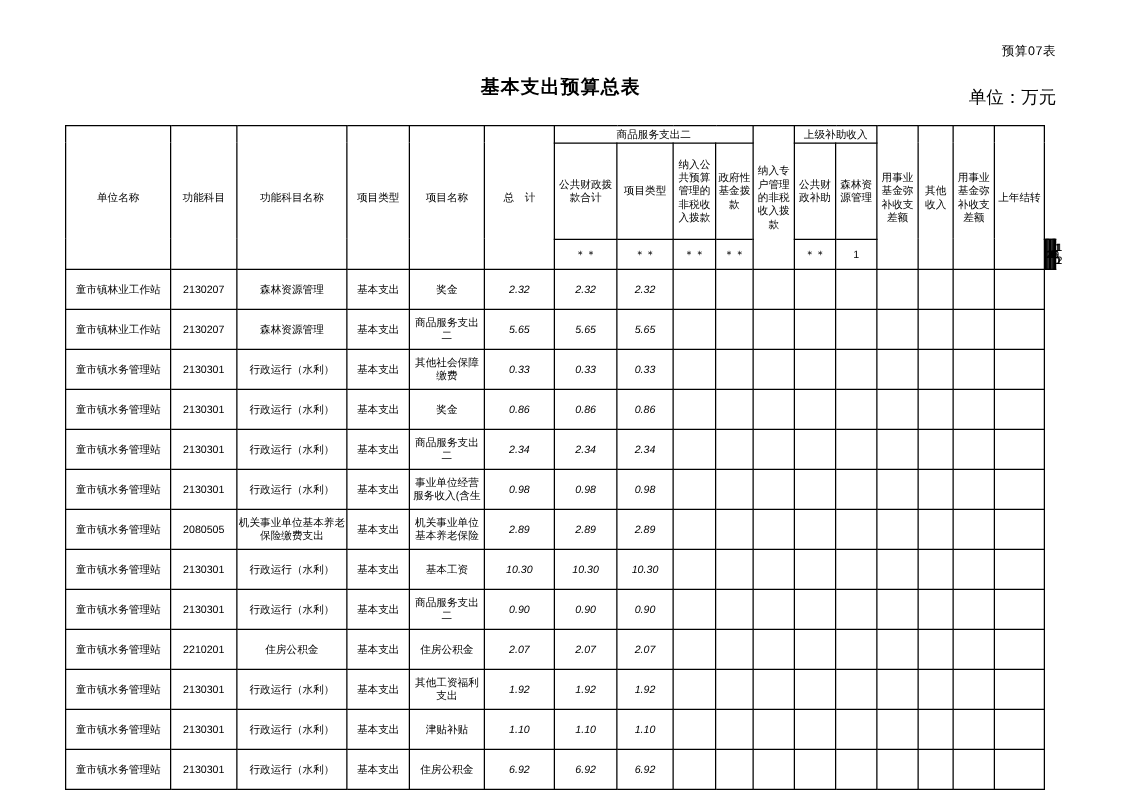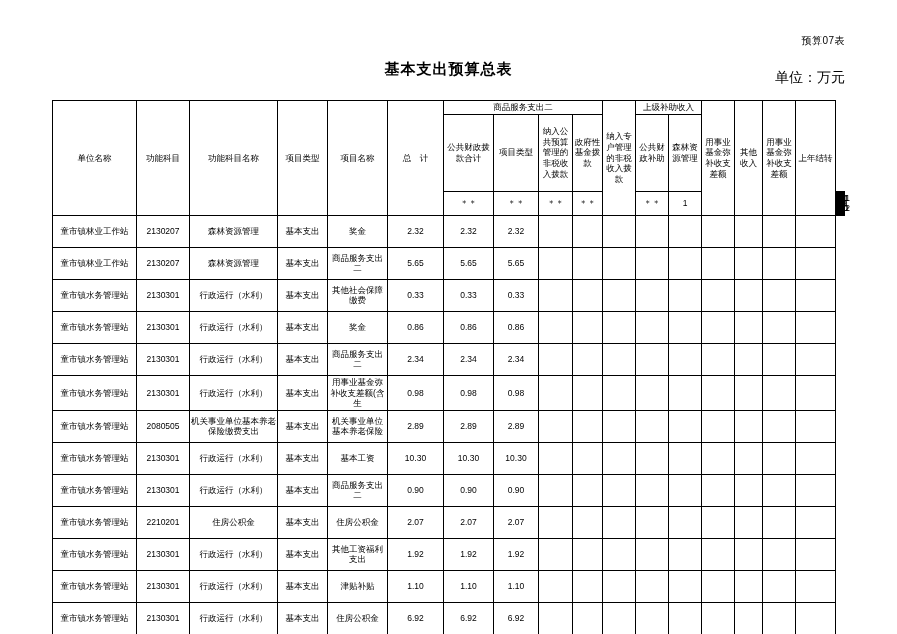--- a/index.html
+++ b/index.html
@@ -76,20 +76,21 @@
   .data-row td {
     height: 29px;
   }
   td.left {
     text-align: left;
     padding-left: 4px;
   }
   td.right {
     text-align: right;
     padding-right: 6px;
+    font-style: italic;
   }
   .c-unit { width: 84px; }
   .c-func { width: 53px; }
   .c-funcname { width: 88px; }
   .c-ptype { width: 50px; }
   .c-pname { width: 60px; }
   .c-total { width: 56px; }
   .c-fiscal { width: 50px; }
   .c-jingfei { width: 45px; }
   .c-nonfiscal { width: 34px; }
@@ -274,21 +275,21 @@
         <td></td>
         <td></td>
         <td></td>
       </tr>
 
       <tr class="data-row">
         <td>童市镇水务管理站</td>
         <td>2130301</td>
         <td class="left">行政运行（水利）</td>
         <td>基本支出</td>
-        <td class="left">用事业基金弥补收支差额(含生</td>
+        <td class="left">事业单位经营服务收入(含生</td>
         <td class="right">0.98</td>
         <td class="right">0.98</td>
         <td class="right">0.98</td>
         <td></td>
         <td></td>
         <td></td>
         <td></td>
         <td></td>
         <td></td>
         <td></td>

